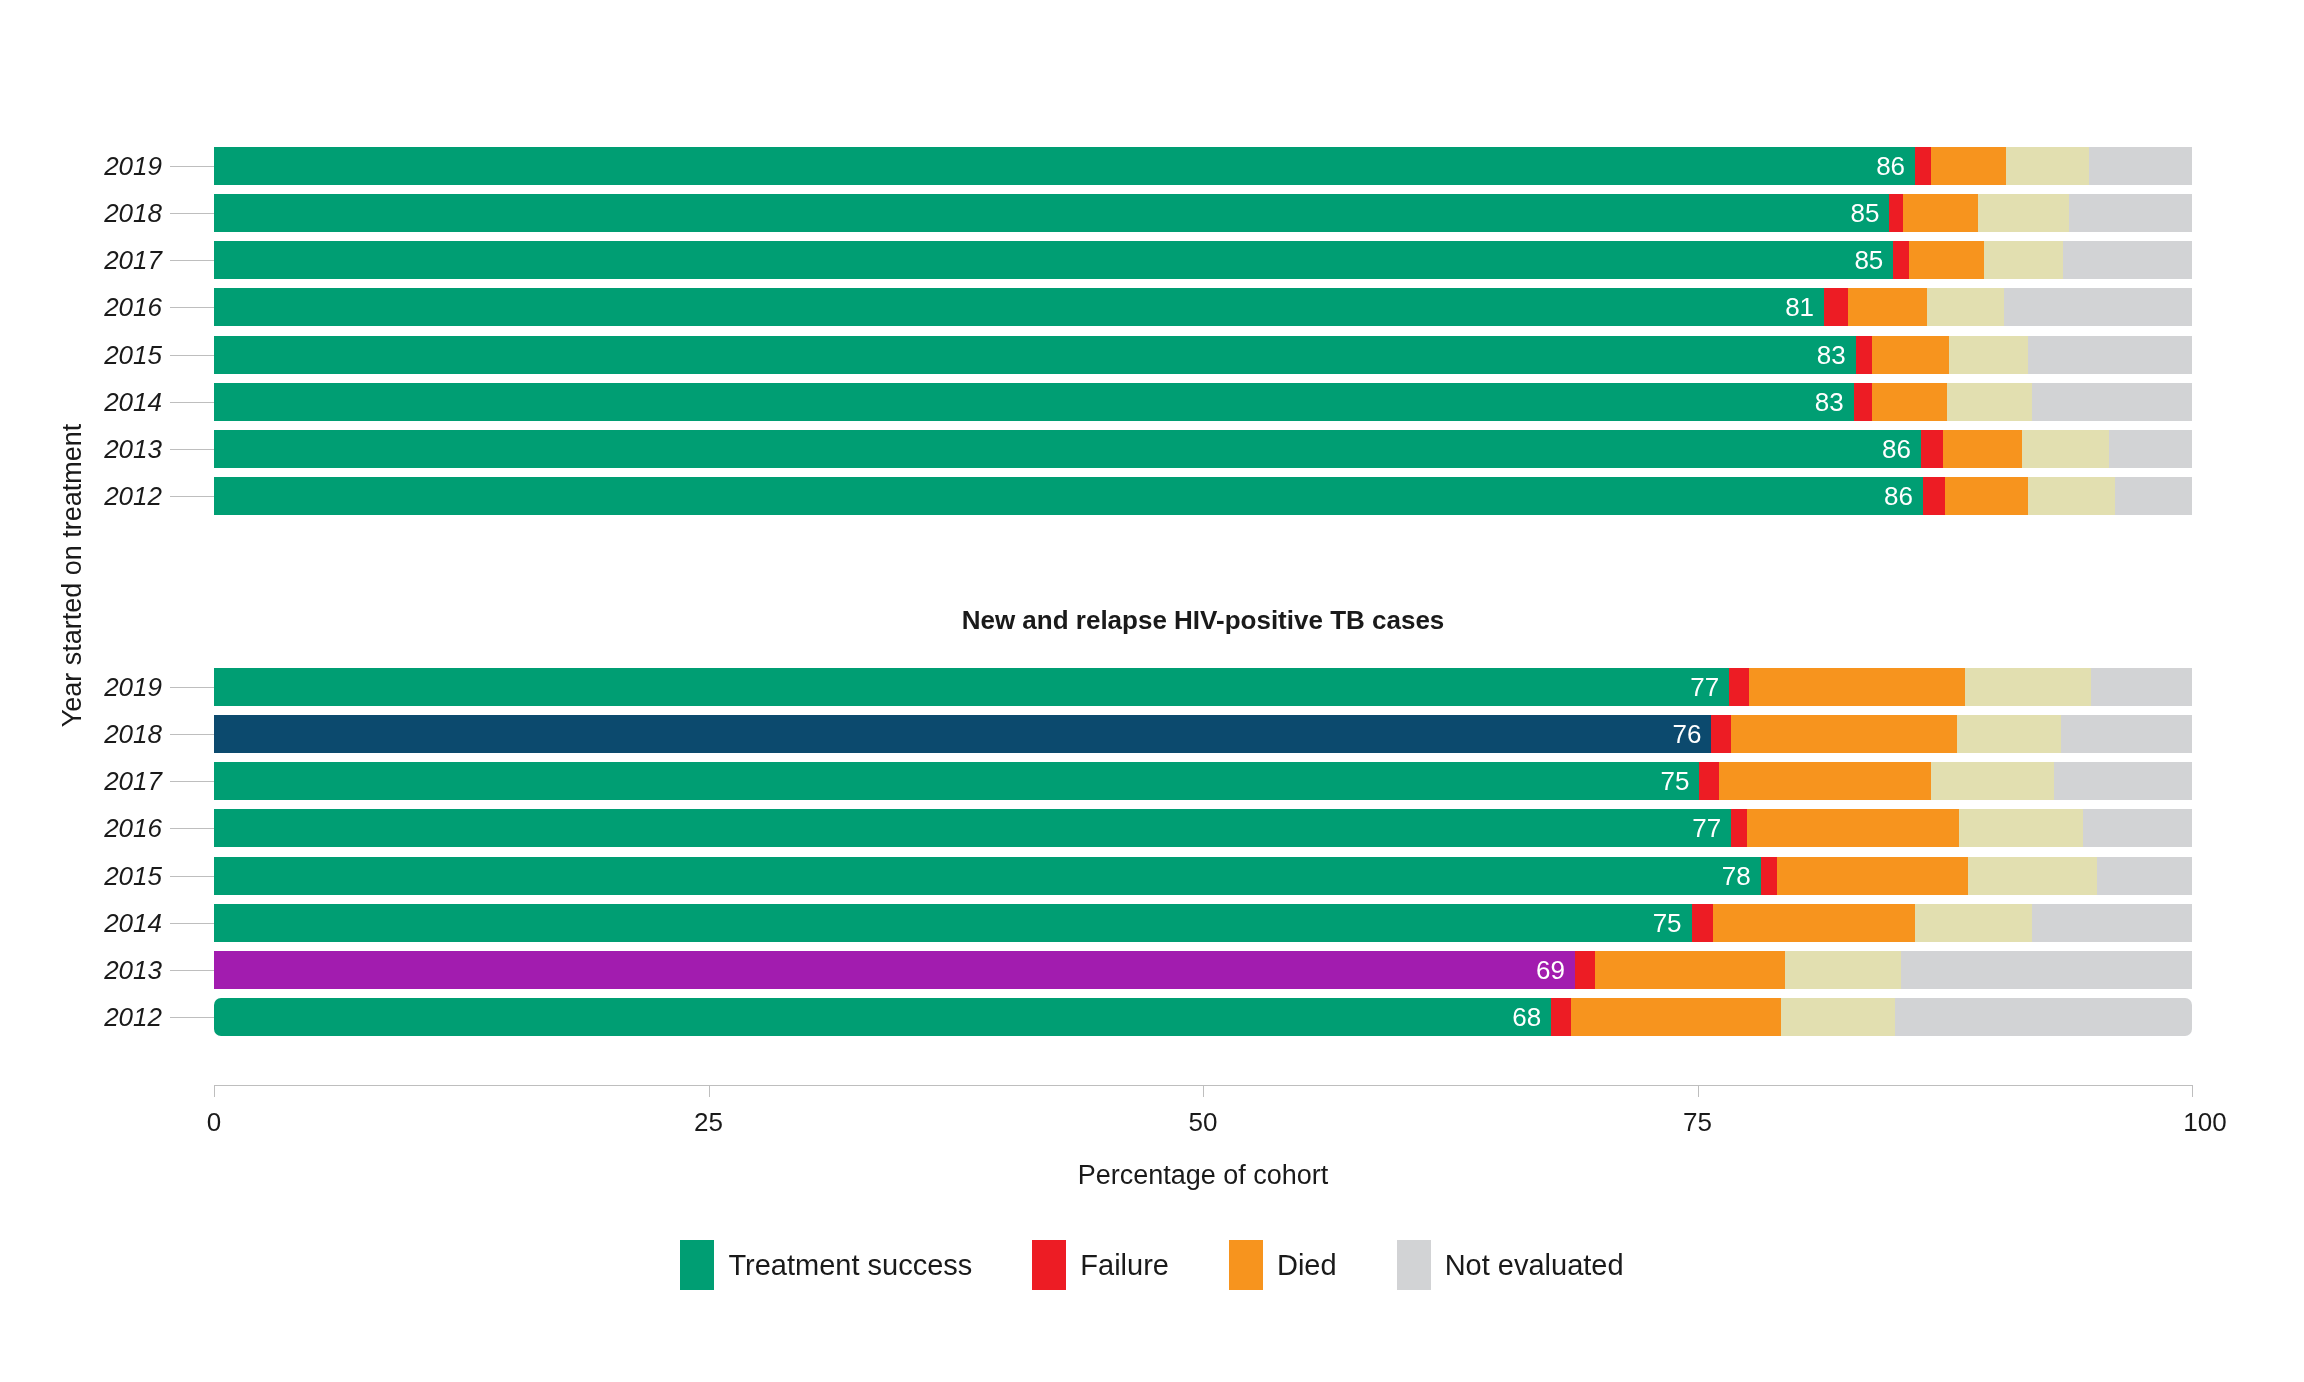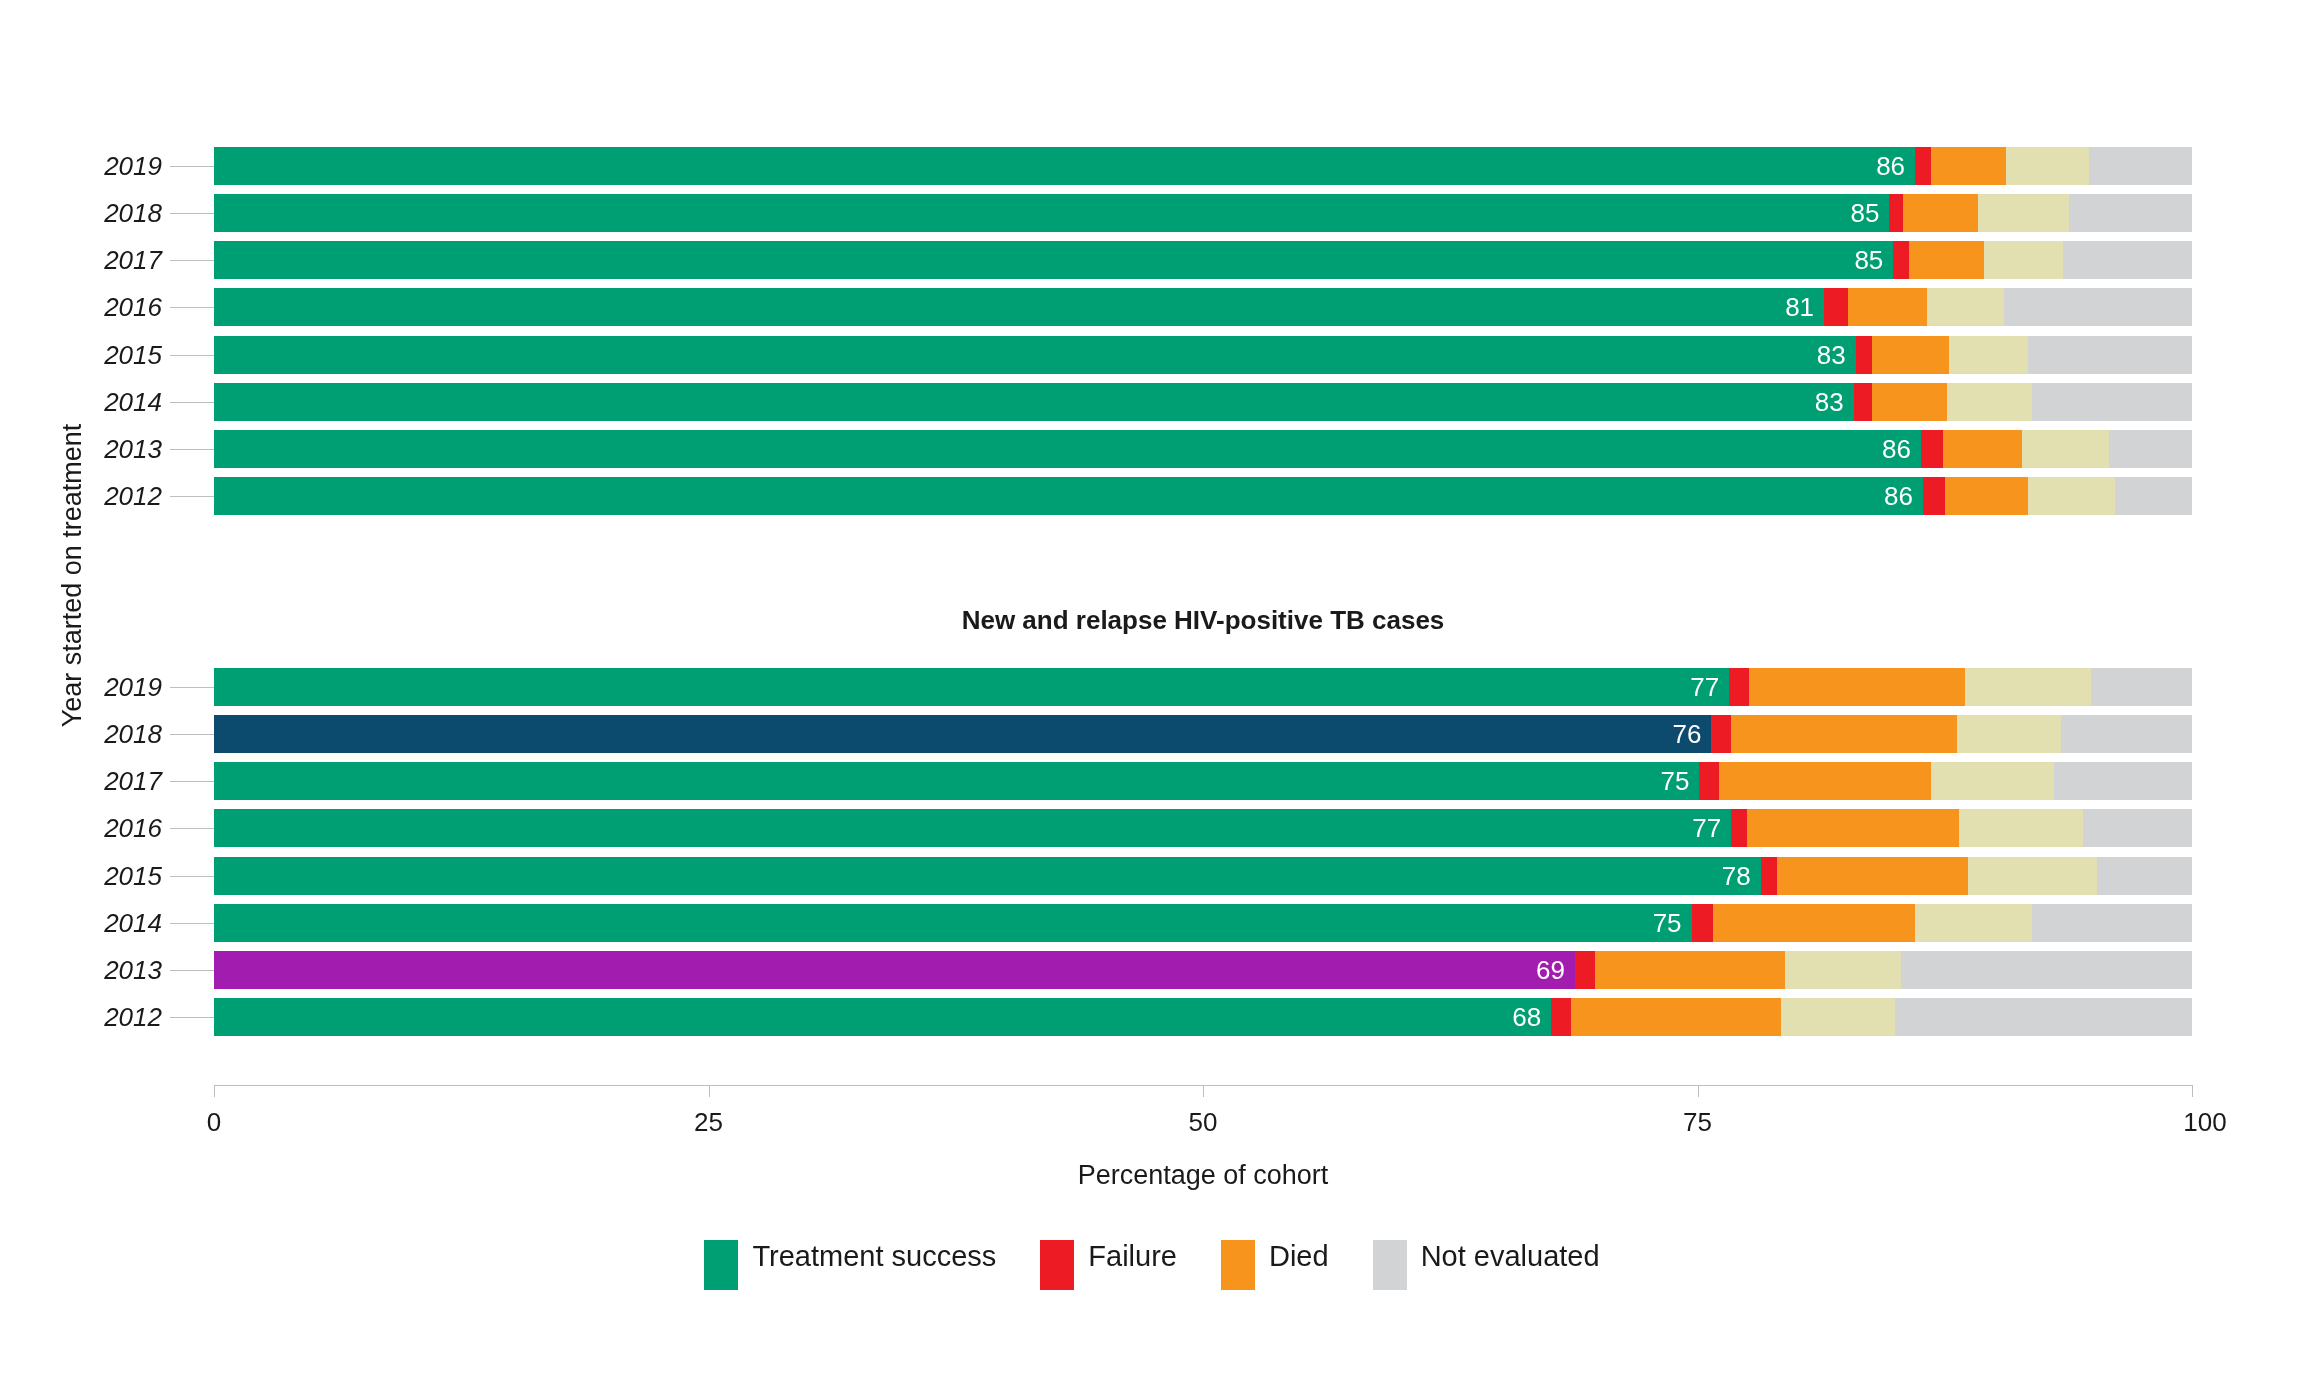--- a/index.html
+++ b/index.html
@@ -142,21 +142,22 @@
     left: 0;
     right: 0;
     top: 1240px;
     display: flex;
     justify-content: center;
     align-items: center;
     gap: 0px;
   }
   .legend-item {
     display: flex;
-    margin: 0 22px;
+    align-items: center;
+    margin: 0 30px;
   }
   .legend-swatch {
     width: 34px;
     height: 50px;
     margin-right: 14px;
   }
   .legend-text {
     font-size: 29px;
     color: #1a1a1a;
     white-space: nowrap;
@@ -368,21 +369,21 @@
             </div>
             <div class="seg" style="width: 1%; background: rgb(237, 28, 36);"></div>
             <div class="seg" style="width: 9.6%; background: rgb(247, 148, 30);"></div>
             <div class="seg" style="width: 5.9%; background: rgb(226, 223, 176);"></div>
             <div class="seg" style="width: 14.7%; background: rgb(210, 211, 213);"></div>
           </div>
         </div>
         <div class="row" style="position: absolute; left: 0px; right: 0px; top: 88.75%; height: 10%;">
           <div class="tickmark"></div>
           <div class="row-tick-label">2012</div>
-          <div class="bar" style="width: 100%;">
+          <div class="bar" style="width: 100%; border-radius: 7px;">
             <div class="seg" style="width: 67.6%; background: rgb(0, 158, 115);">
               <span class="seg-label">68</span>
             </div>
             <div class="seg" style="width: 1%; background: rgb(237, 28, 36);"></div>
             <div class="seg" style="width: 10.6%; background: rgb(247, 148, 30);"></div>
             <div class="seg" style="width: 5.8%; background: rgb(226, 223, 176);"></div>
             <div class="seg" style="width: 15%; background: rgb(210, 211, 213);"></div>
           </div>
         </div>
       </div>

